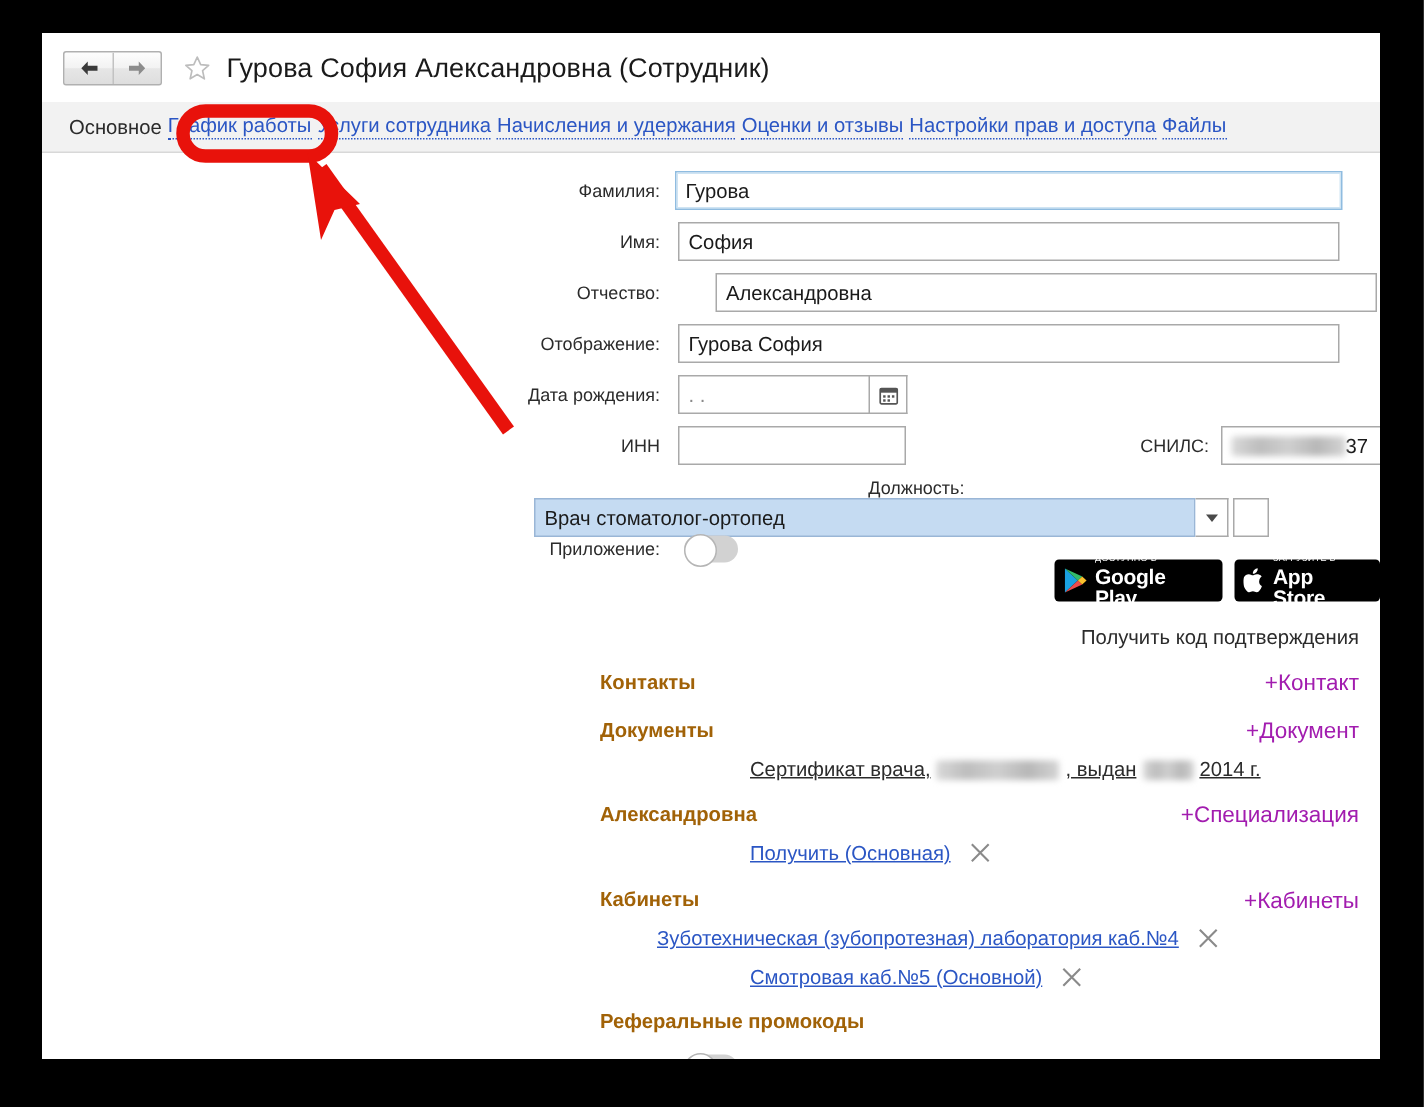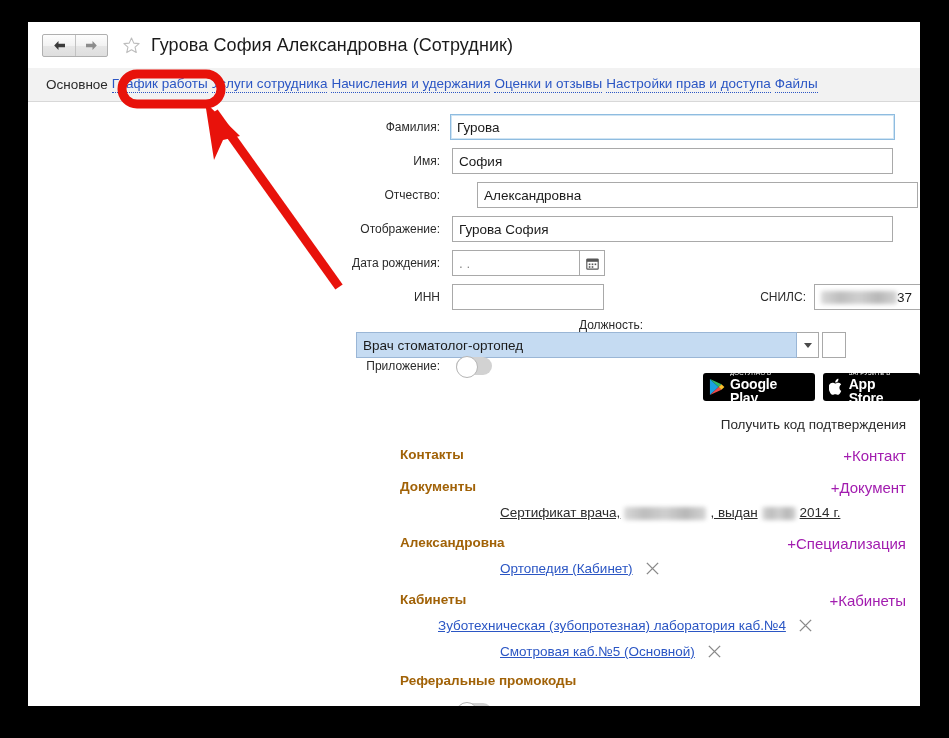--- a/index.html
+++ b/index.html
@@ -429,21 +429,21 @@
 
       <div class="sec-title" style="left:372px; top:376px;">Документы</div>
       <div class="sec-add" style="right:14px;  top:376px;">+Документ</div>
       <div class="item-row" style="left:472px; top:402px;">
         <span class="item-link dark"><span>Сертификат врача,</span><span class="blur" style="width:82px; height:13px; margin:0 4px;">000000</span><span>, выдан</span><span class="blur" style="width:34px; height:13px; margin:0 4px;">00.00</span><span>2014 г.</span></span>
       </div>
 
       <div class="sec-title" style="left:372px; top:432px;">Александровна</div>
       <div class="sec-add" style="right:14px;  top:432px;">+Специализация</div>
       <div class="item-row" style="left:472px; top:458px;">
-        <span class="item-link">Ортопедия (Кабинет)</span>
+        <span class="item-link">Получить (Основная)</span>
         <svg class="x-icon" viewBox="0 0 16 16">
           <path d="M2 2 L14 14 M14 2 L2 14" stroke="#8a8a8a" stroke-width="1.5" fill="none"></path>
         </svg>
       </div>
 
       <div class="sec-title" style="left:372px; top:489px;">Кабинеты</div>
       <div class="sec-add" style="right:14px;  top:489px;">+Кабинеты</div>
       <div class="item-row" style="left:410px; top:515px;">
         <span class="item-link">Зуботехническая (зубопротезная) лаборатория каб.№4</span>
         <svg class="x-icon" viewBox="0 0 16 16">

